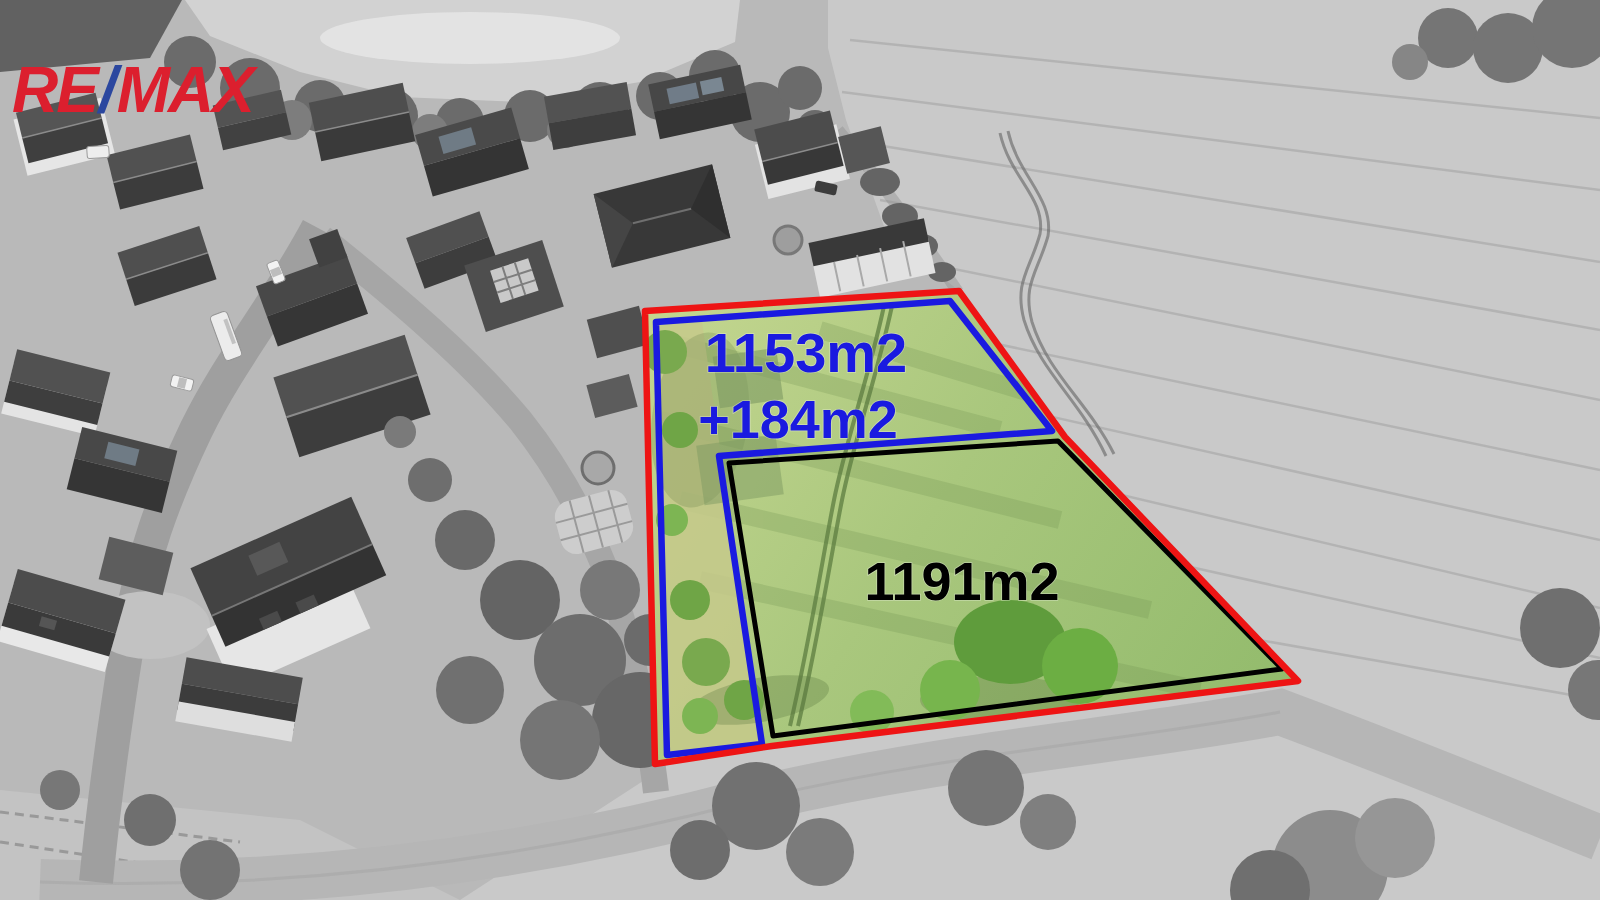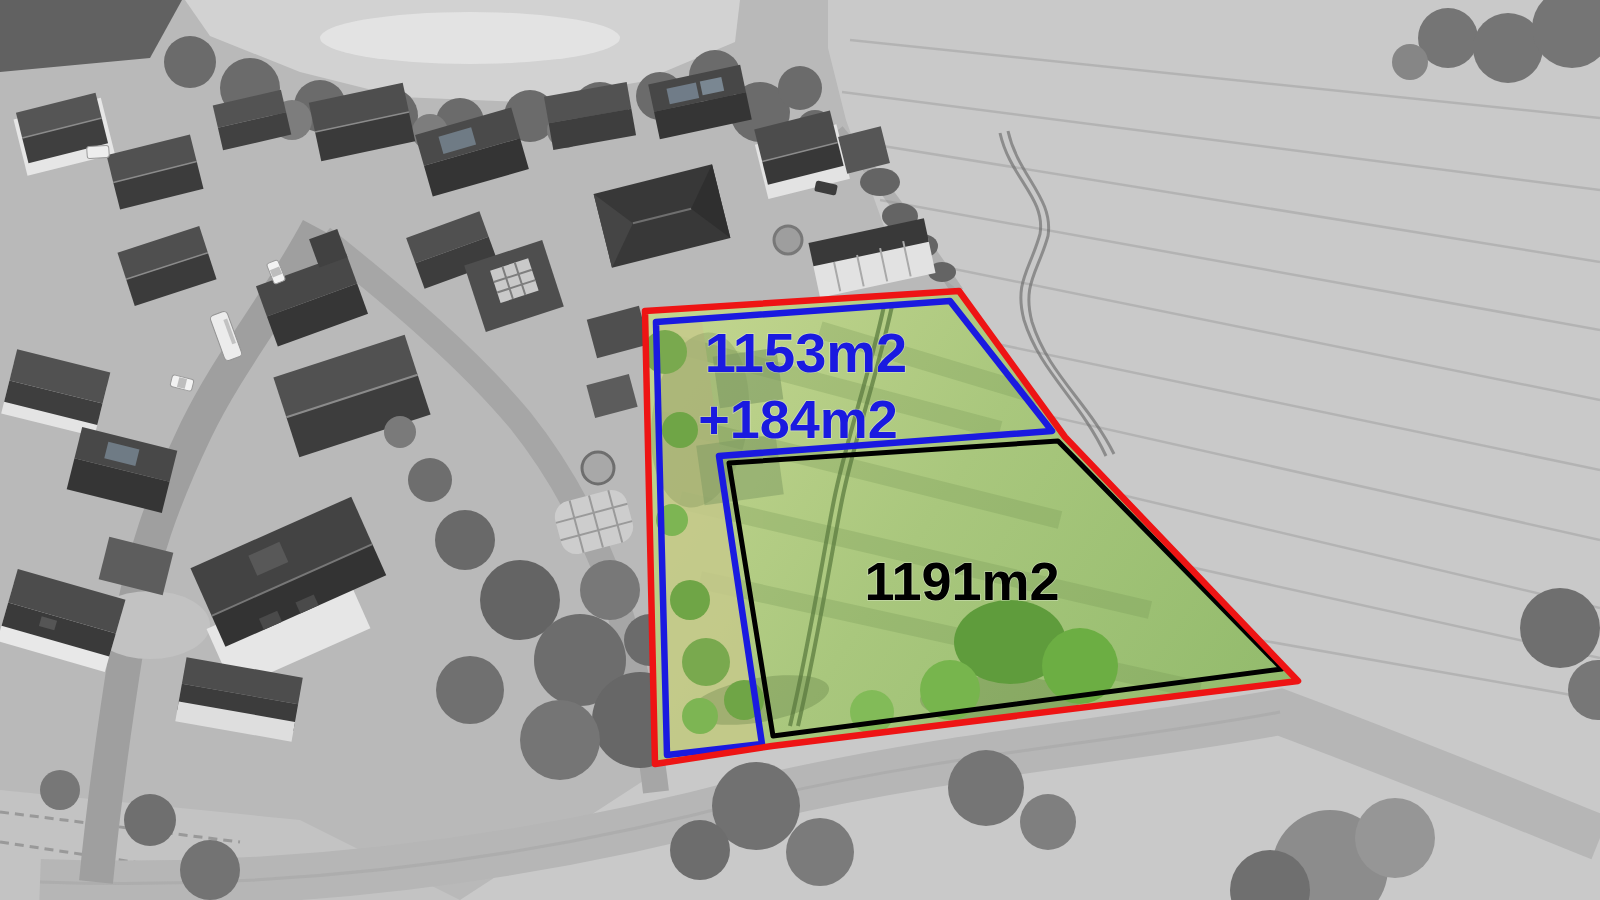--- a/index.html
+++ b/index.html
@@ -330,14 +330,17 @@
       <polygon points="729,463 1058,441 1282,669 773,736" fill="none" stroke-width="5" stroke-linejoin="round" stroke="#000000"></polygon>
       <polygon points="656,322 950,301 1052,431 719,456 762,744 667,755" fill="none" stroke-width="6.5" stroke-linejoin="round" stroke="#1a1ae0"></polygon>
       <polygon points="645,311 959,291 1065,437 1298,681 772,746 655,764" fill="none" stroke-width="6.5" stroke-linejoin="round" stroke="#ee1414"></polygon>
 
       <text class="plot-label" x="806" y="372" font-size="56" text-anchor="middle" fill="#1a1ae0">1153m2</text>
       <text class="plot-label" x="798" y="438" font-size="54" text-anchor="middle" fill="#1a1ae0">+184m2</text>
       <text class="plot-label" x="962" y="600" font-size="54" text-anchor="middle" fill="#000000">1191m2</text>
     </g>
   </svg>
 
+  <div class="remax-logo">
+    <span class="remax-red">RE</span><span class="remax-blue">/</span><span class="remax-red">MAX</span>
+  </div>
 
 </div>
 
 </body></html>

